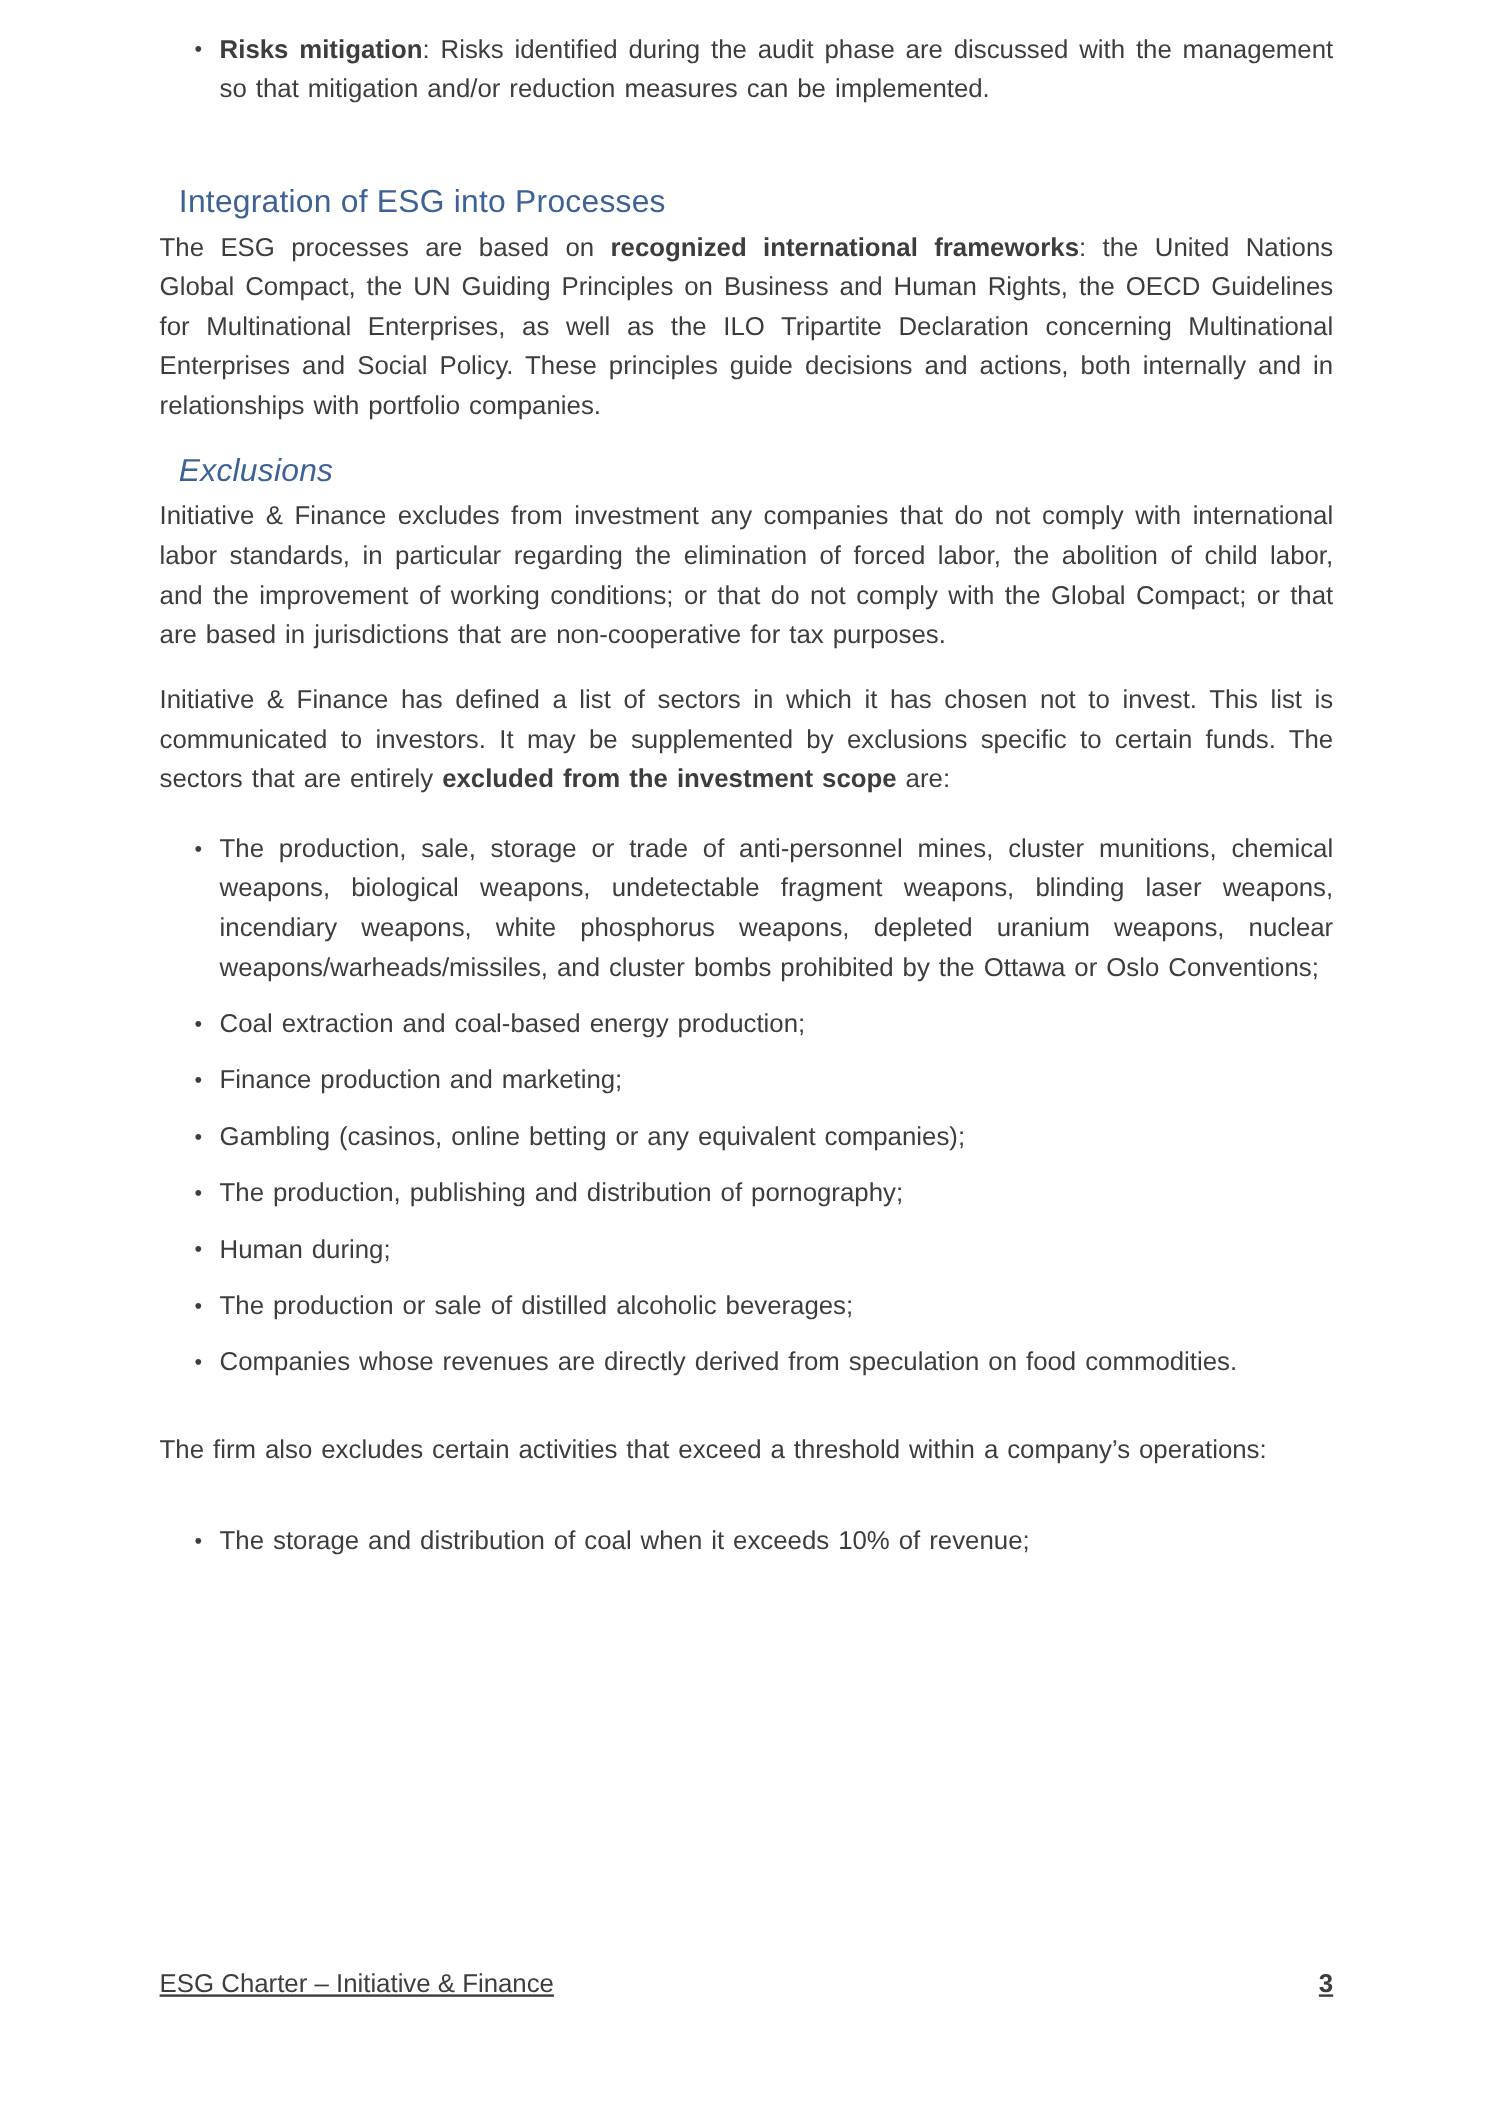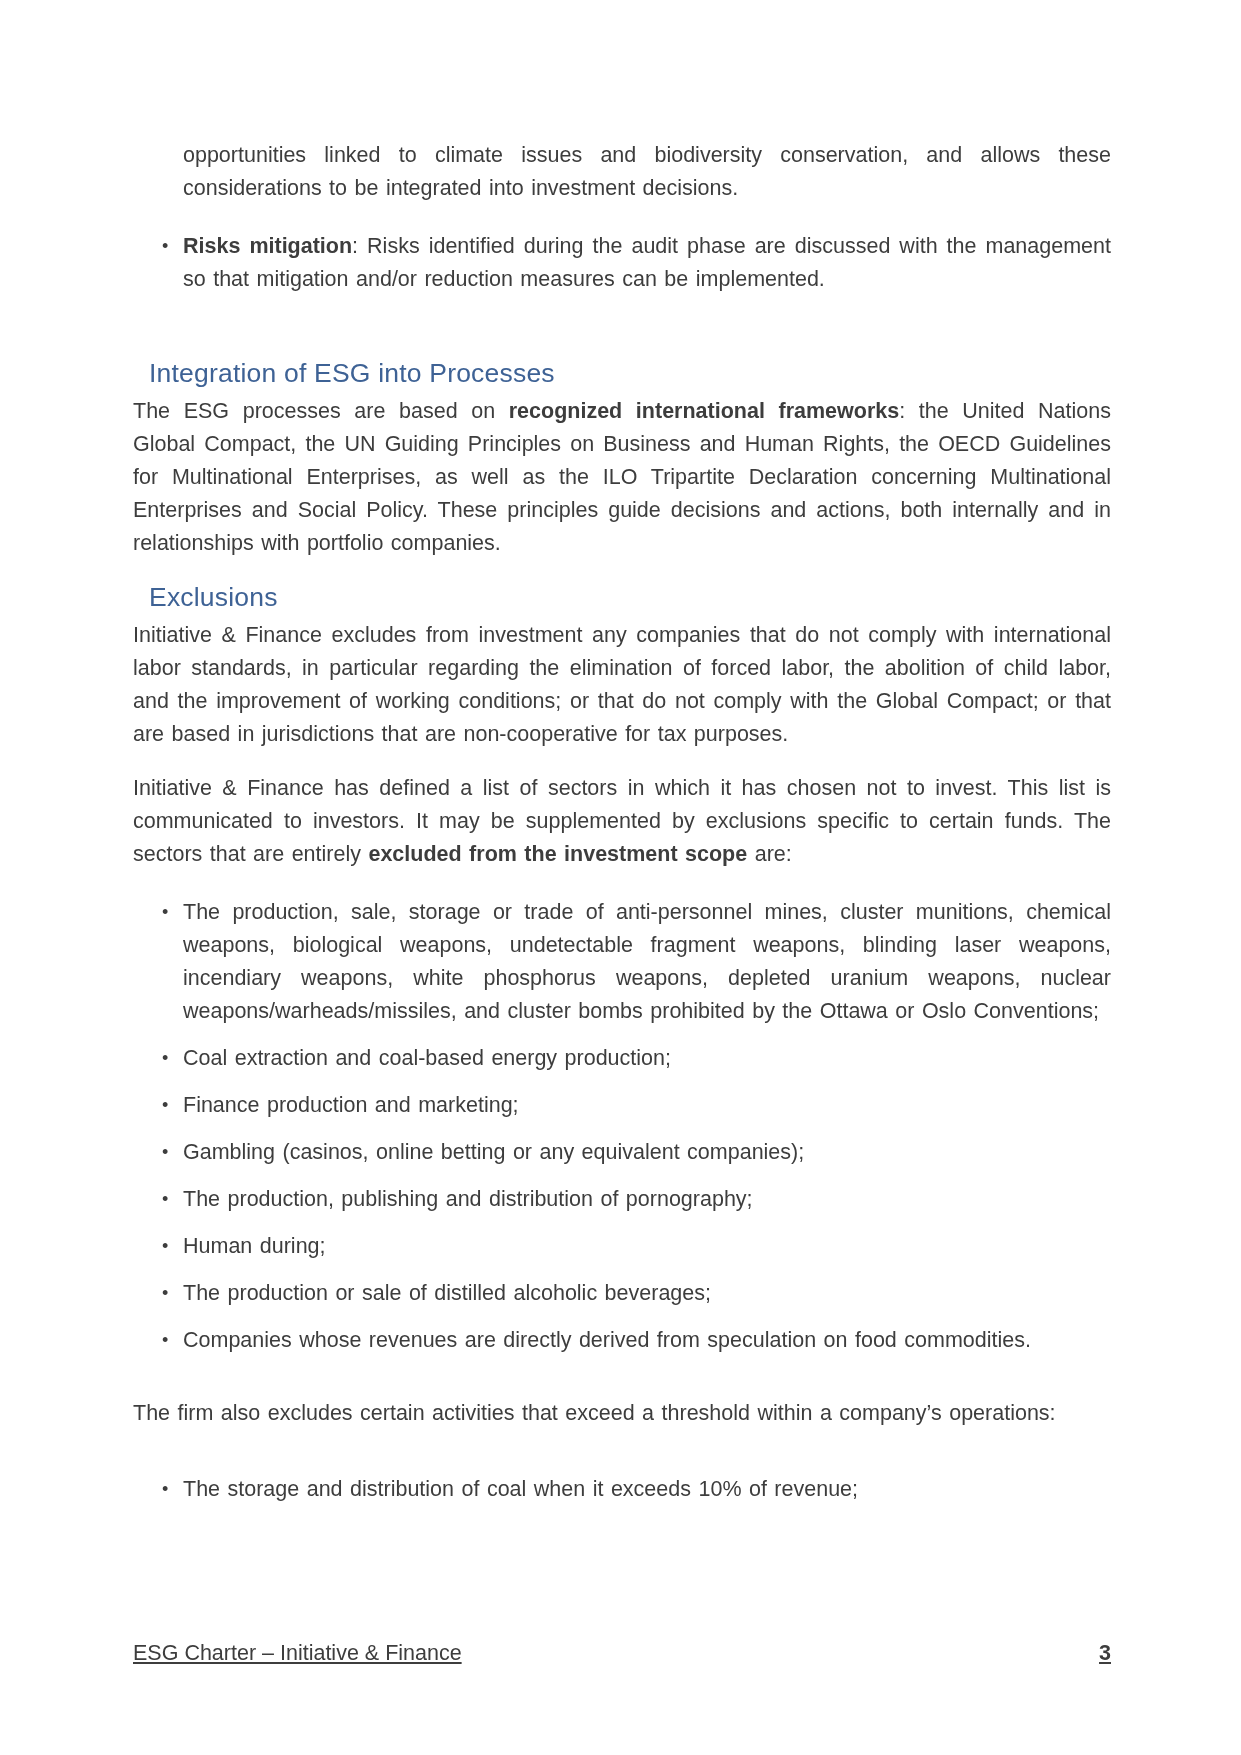--- a/index.html
+++ b/index.html
@@ -52,21 +52,21 @@
     margin: 16px;
     letter-spacing: 0.2px;
   }
   .bold-run {
     font-weight: 700;
   }
   
   .blk-continuation { margin-top: 139px; }
   .blk-risk         { margin-top: 25px; }
   .blk-h-integration{ margin-top: 59px; margin-bottom: 4px; }
-  .blk-h-exclusions { margin-top: 19px; margin-bottom: 4px; }
+  .blk-h-exclusions { margin-top: 19px; margin-bottom: 4px; font-style: italic; }
   .blk-p3           { margin-top: 21px; }
   .blk-list         { margin-top: 25px; }
   .blk-list .li     { margin-bottom: 14px; }
   .blk-p4           { margin-top: 40px; }
   .blk-threshold    { margin-top: 43px; }
   .footer {
     position: absolute;
     left: 133px;
     right: 130px;
     top: 1637px;
@@ -78,21 +78,20 @@
     text-decoration: underline;
   }
   .footer .page-num { font-weight: 700; }
 </style>
 </head>
 <body>
 
 <div class="page">
   <div class="content">
 
-    <p class="indented blk-continuation">opportunities linked to climate issues and biodiversity conservation, and allows these considerations to be integrated into investment decisions.</p>
 
     <div class="li blk-risk">
       <span class="marker">•</span>
       <div class="li-text">
         <span class="bold-run">Risks mitigation</span><span>: Risks identified during the audit phase are discussed with the management so that mitigation and/or reduction measures can be implemented.</span>
       </div>
     </div>
 
     <h2 class="blk-h-integration">Integration of ESG into Processes</h2>
 

